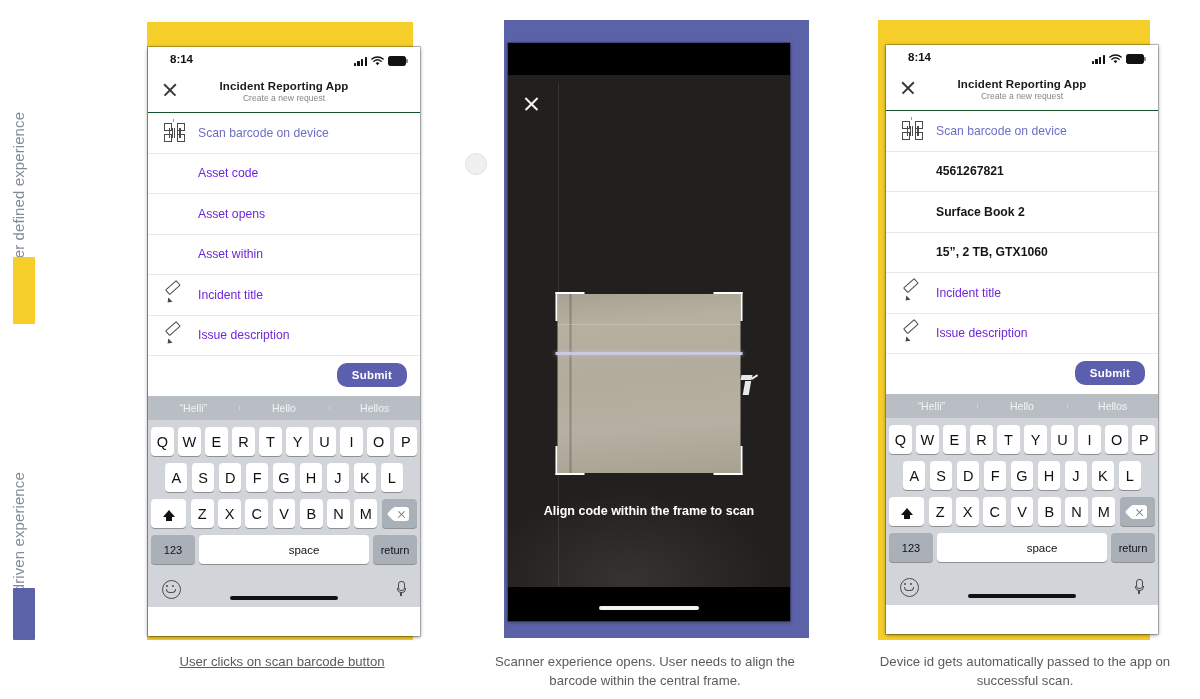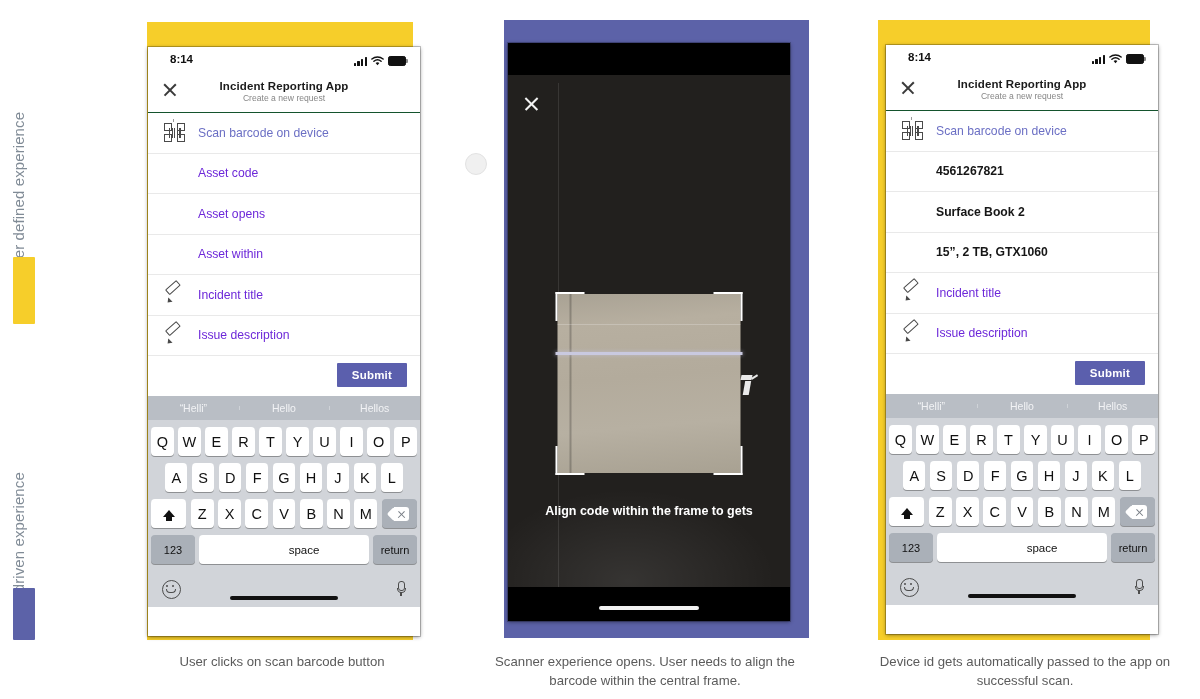--- a/index.html
+++ b/index.html
@@ -71,21 +71,21 @@
   .pencil{width:15px;height:15px;position:relative;}
   .pencil:before{content:"";position:absolute;left:1px;top:3px;width:13px;height:4.6px;
      border:1.3px solid #4a4a4a;border-radius:1px;transform:rotate(-42deg);transform-origin:left top;}
   .pencil:after{content:"";position:absolute;left:1.6px;top:12.2px;width:0;height:0;
      border-left:3px solid transparent;border-right:3px solid transparent;border-bottom:4px solid #4a4a4a;
      transform:rotate(-135deg);}
 
   
   .submit-wrap{display:flex;justify-content:flex-end;padding:7px 13px 9px;background:#fff;}
   .submit-btn{background:#5b5fad;color:#fff;font-size:11.5px;font-weight:bold;
-     padding:6px 15px;border:0;border-radius:1px;cursor:pointer;letter-spacing:.2px;}
+     padding:6px 15px;border:0;border-radius:10px;cursor:pointer;letter-spacing:.2px;}
 
   
   .kb{background:#d1d4d9;padding-bottom:0;}
   .kb-sugg{display:flex;height:24px;align-items:center;background:#b9bec5;}
   .kb-sugg div{flex:1;text-align:center;font-size:10.5px;color:#f2f3f5;position:relative;}
   .kb-sugg div + div:before{content:"";position:absolute;left:0;top:4px;bottom:4px;width:1px;background:#cfd3d8;}
   .kb-rows{padding:7px 3px 0;}
   .kb-row{display:flex;justify-content:center;gap:4.5px;margin-bottom:7px;}
   .key{background:#fff;border-radius:4px;height:29px;min-width:21.5px;flex:1;
       display:flex;align-items:center;justify-content:center;
@@ -321,21 +321,21 @@
         <span class="corner bl"></span>
         <span class="corner br"></span>
       </div>
 
       <div class="torch">
         <span class="head"></span>
           <span class="body2"></span>
           <span class="ray"></span>
       </div>
 
-      <div class="scan-hint">Align code within the frame to gets</div>
+      <div class="scan-hint">Align code within the frame to scan</div>
 
       <div class="scan-bottom-black">
         <div class="scan-home"></div>
       </div>
     </div>
   </div>
 
   <div class="panel" style="left:878px;top:20px;width:272px;height:620px;background:#F6CE2A;"></div>
 
   <div class="phone" style="left:886px;top:45px;width:272px;height:589px;">
@@ -470,17 +470,17 @@
       <div class="kb-bottom">
         <span class="emoji"></span>
         <span class="mic">
             <em></em>
           </span>
         <div class="home-ind"></div>
       </div>
     </div>
   </div>
 
-  <div class="caption" style="left:148px;top:652px;width:268px;">User clicks on scan barcode button</div>
+  <div class="caption" style="left:148px;top:652px;width:268px;text-decoration:underline;">User clicks on scan barcode button</div>
   <div class="caption" style="left:480px;top:652px;width:330px;">Scanner experience opens. User needs to align the barcode within the central frame.</div>
   <div class="caption" style="left:860px;top:652px;width:330px;">Device id gets automatically passed to the app on successful scan.</div>
 
 </div>
 
 </body></html>

